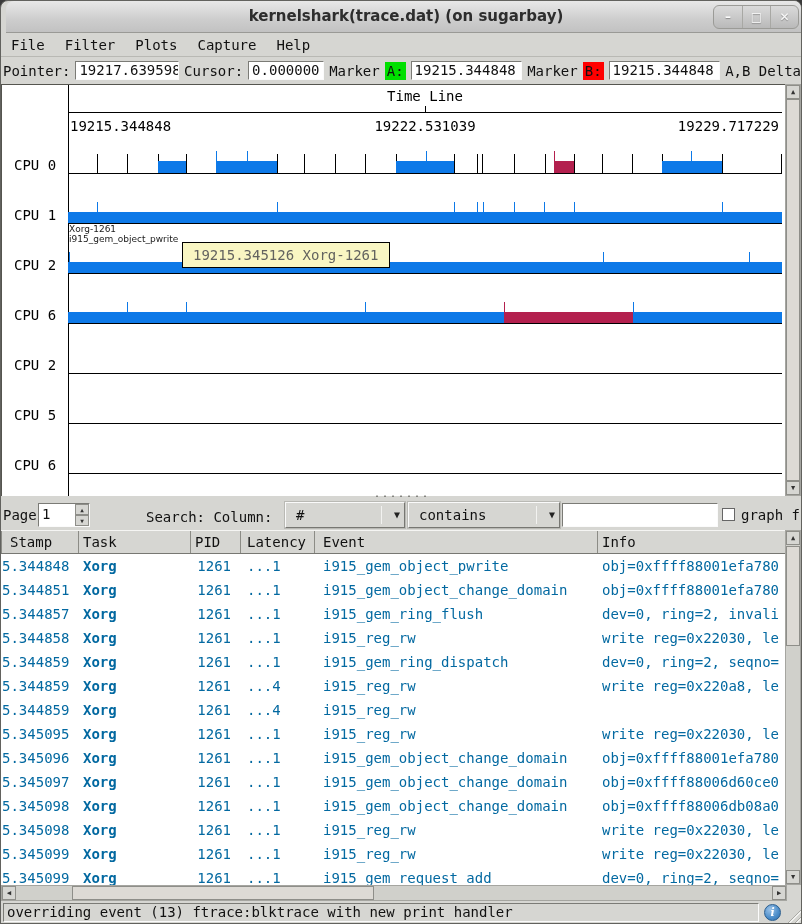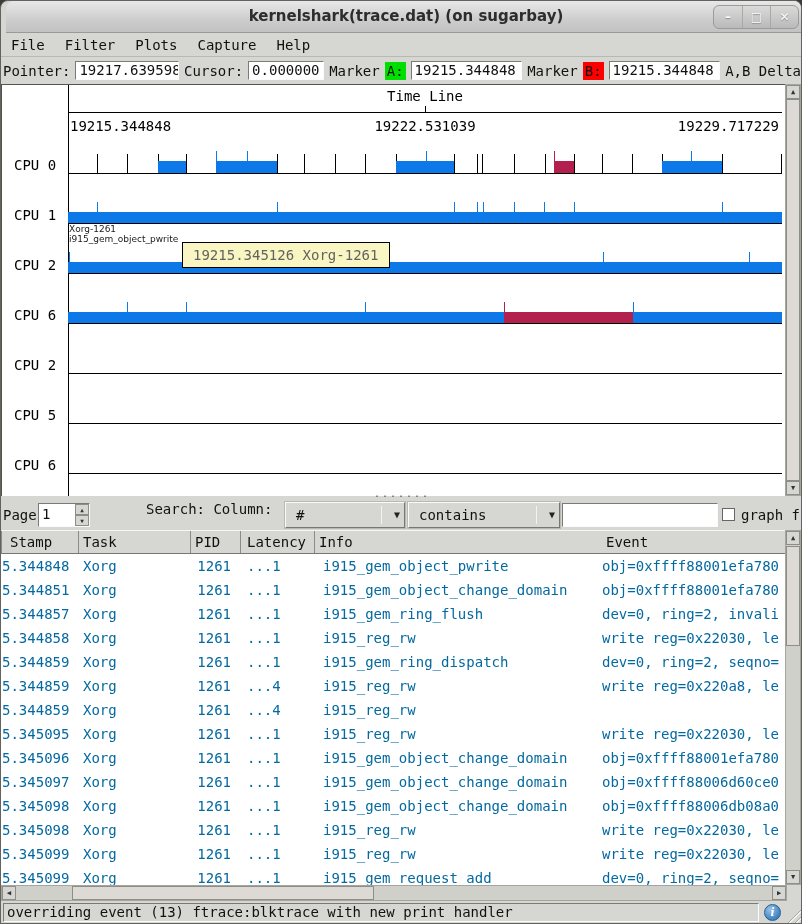--- a/index.html
+++ b/index.html
@@ -68,21 +68,21 @@
   #splitter-dots{position:absolute;left:356px;top:-5px;width:90px;text-align:center;font-size:10px;color:#55554f;letter-spacing:2px;}
 
   
   #controls{position:absolute;left:0;top:500px;width:100%;height:29px;background:#d6d6d2;font-size:14px;color:#111;}
   #page-label{position:absolute;left:2px;top:6px;}
   #page-spin{position:absolute;left:37px;top:2px;width:52px;height:24px;background:#fff;
     border-top:1px solid #7b7b76;border-left:1px solid #7b7b76;border-bottom:1px solid #fbfbfb;border-right:1px solid #fbfbfb;}
   #page-spin-value{position:absolute;left:3px;top:2px;}
   .spin-btn{position:absolute;right:0;width:14px;height:11px;background:#d6d6d2;border:1px solid #8e8e89;
     display:flex;align-items:center;justify-content:center;font-size:6px;color:#333;}
-  #search-label{position:absolute;left:145px;top:0;}
+  #search-label{position:absolute;left:145px;top:8px;}
   .combo{position:absolute;top:1px;height:26px;background:#d6d6d2;
     border-top:1px solid #fafafa;border-left:1px solid #fafafa;border-right:1px solid #777772;border-bottom:1px solid #777772;
     box-shadow:0 0 0 1px #b9b9b4;}
   .combo-label{position:absolute;left:10px;top:4px;}
   .combo-arrow{position:absolute;right:4px;top:6px;font-size:10px;color:#222;}
   .combo-sep{position:absolute;right:22px;top:3px;bottom:3px;width:1px;background:#9a9a95;border-right:1px solid #f2f2f0;}
   #combo-column{left:284px;width:120px;}
   #combo-match{left:407px;width:152px;}
   #search-input{position:absolute;left:561px;top:2px;width:156px;height:24px;background:#fff;
     border-top:1px solid #7b7b76;border-left:1px solid #7b7b76;border-bottom:1px solid #fbfbfb;border-right:1px solid #fbfbfb;}
@@ -97,21 +97,21 @@
   .th.c0{padding-left:8px;border-left:1px solid #8c8c86;}
   .th.c1{padding-left:4px;}
   .th.c2{padding-left:4px;}
   .th.c3{padding-left:6px;}
   .th.c4{padding-left:8px;}
   .th.c5{padding-left:4px;border-right:none;}
   #table-body{position:absolute;left:0;top:553px;width:786px;height:331px;background:#fff;overflow:hidden;}
   .trow{display:grid;grid-template-columns:78px 112px 50px 74px 283px 1fr;height:24px;font-size:14px;color:#0369a1;}
   .td{line-height:24px;overflow:hidden;white-space:nowrap;}
   .td.c0{padding-left:1px;}
-  .td.c1{padding-left:4px;}
+  .td.c1{padding-left:4px;font-weight:bold;}
   .td.c2{text-align:right;padding-right:10px;}
   .td.c3{padding-left:6px;}
   .td.c4{padding-left:8px;}
   .td.c5{padding-left:4px;}
 
   
   #statusbar{position:absolute;left:0;top:900px;width:100%;height:24px;background:#d6d6d2;}
   #status-box{position:absolute;left:2px;top:2px;width:756px;height:19px;
     border-top:1px solid #7b7b76;border-left:1px solid #7b7b76;border-bottom:1px solid #fbfbfb;border-right:1px solid #fbfbfb;
     font-size:14px;color:#111;line-height:17px;padding-left:3px;overflow:hidden;white-space:nowrap;}
@@ -303,22 +303,22 @@
     <div id="search-input"></div>
     <div id="graph-follows-box"></div>
     <span id="graph-follows-label">graph f</span>
   </div>
 
   <div id="table-header">
       <div class="th c0">Stamp</div>
       <div class="th c1">Task</div>
       <div class="th c2">PID</div>
       <div class="th c3">Latency</div>
+      <div class="th c4">Event</div>
       <div class="th c5">Info</div>
-      <div class="th c4">Event</div>
     </div>
   <div id="table-body">
       <div class="trow">
         <div class="td c0">5.344848</div>
         <div class="td c1">Xorg</div>
         <div class="td c2">1261</div>
         <div class="td c3">...1</div>
         <div class="td c4">i915_gem_object_pwrite</div>
         <div class="td c5">obj=0xffff88001efa780</div>
       </div>

